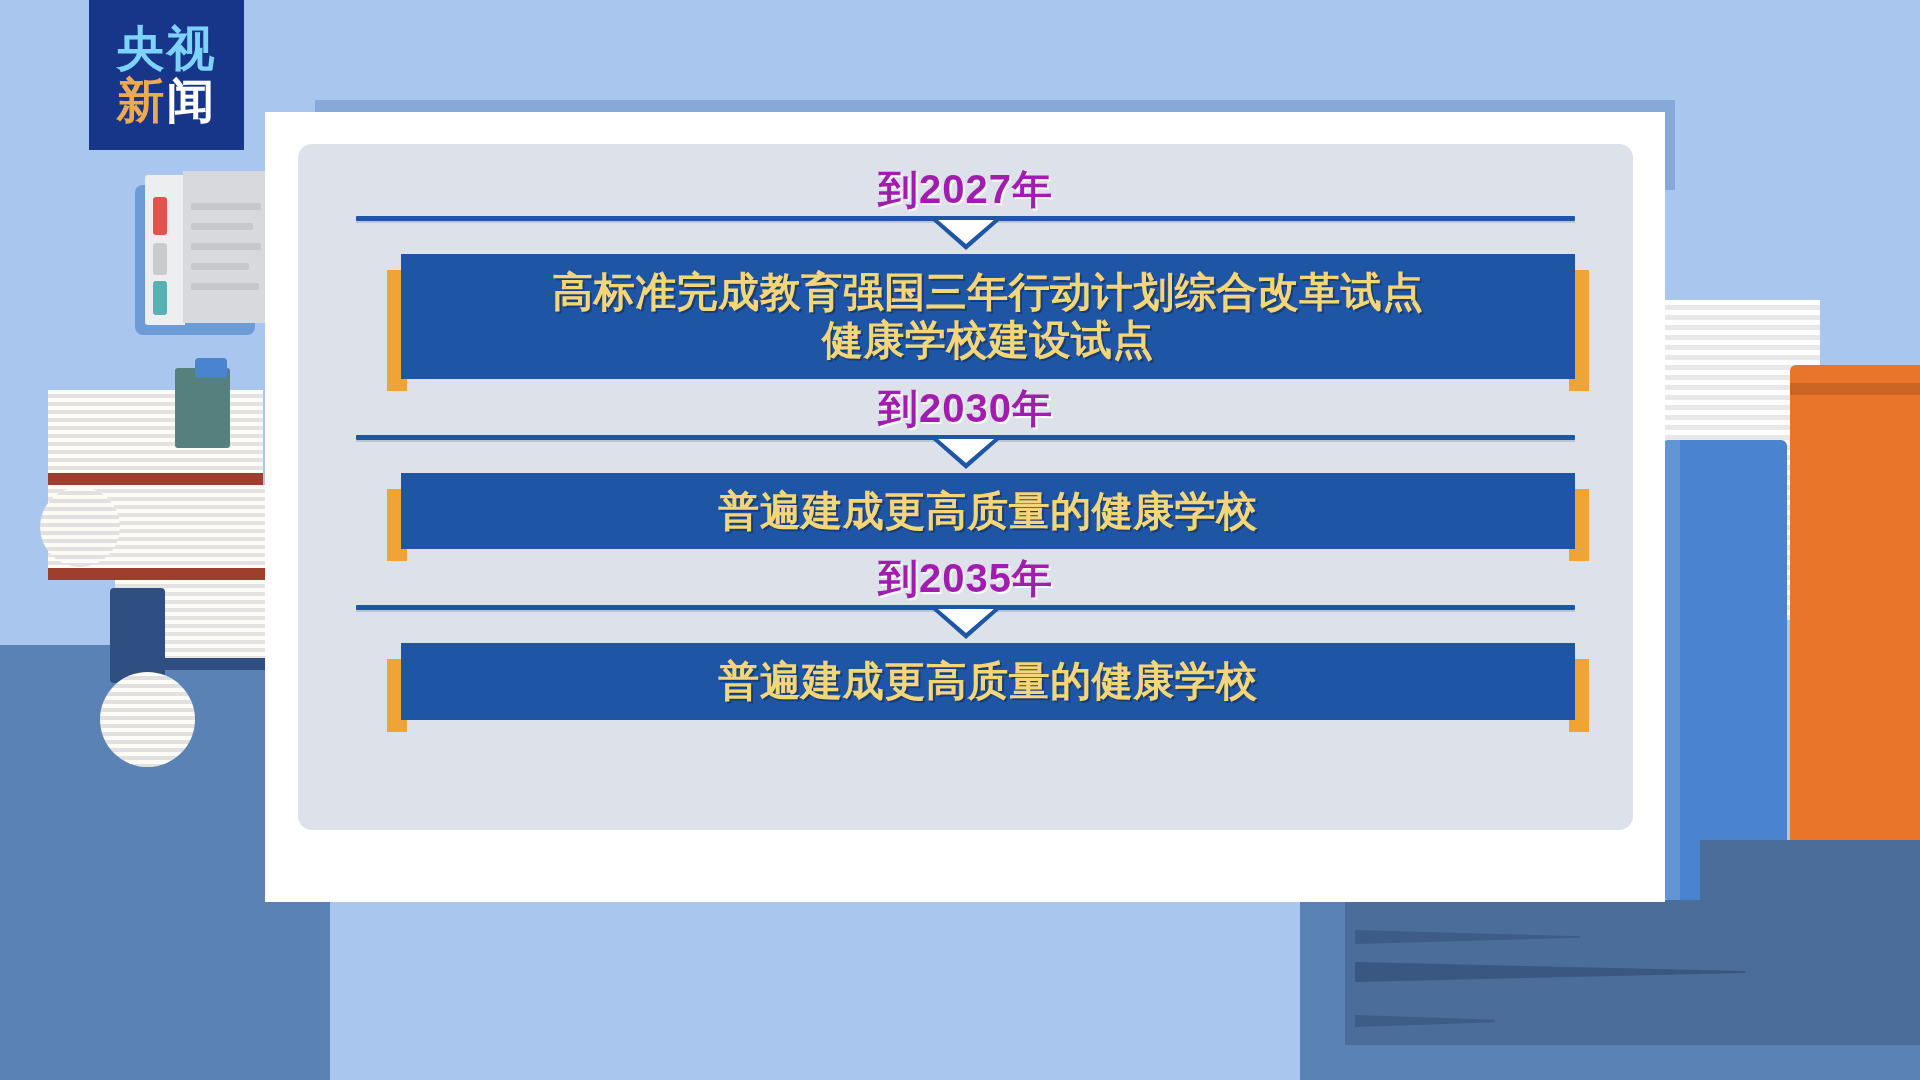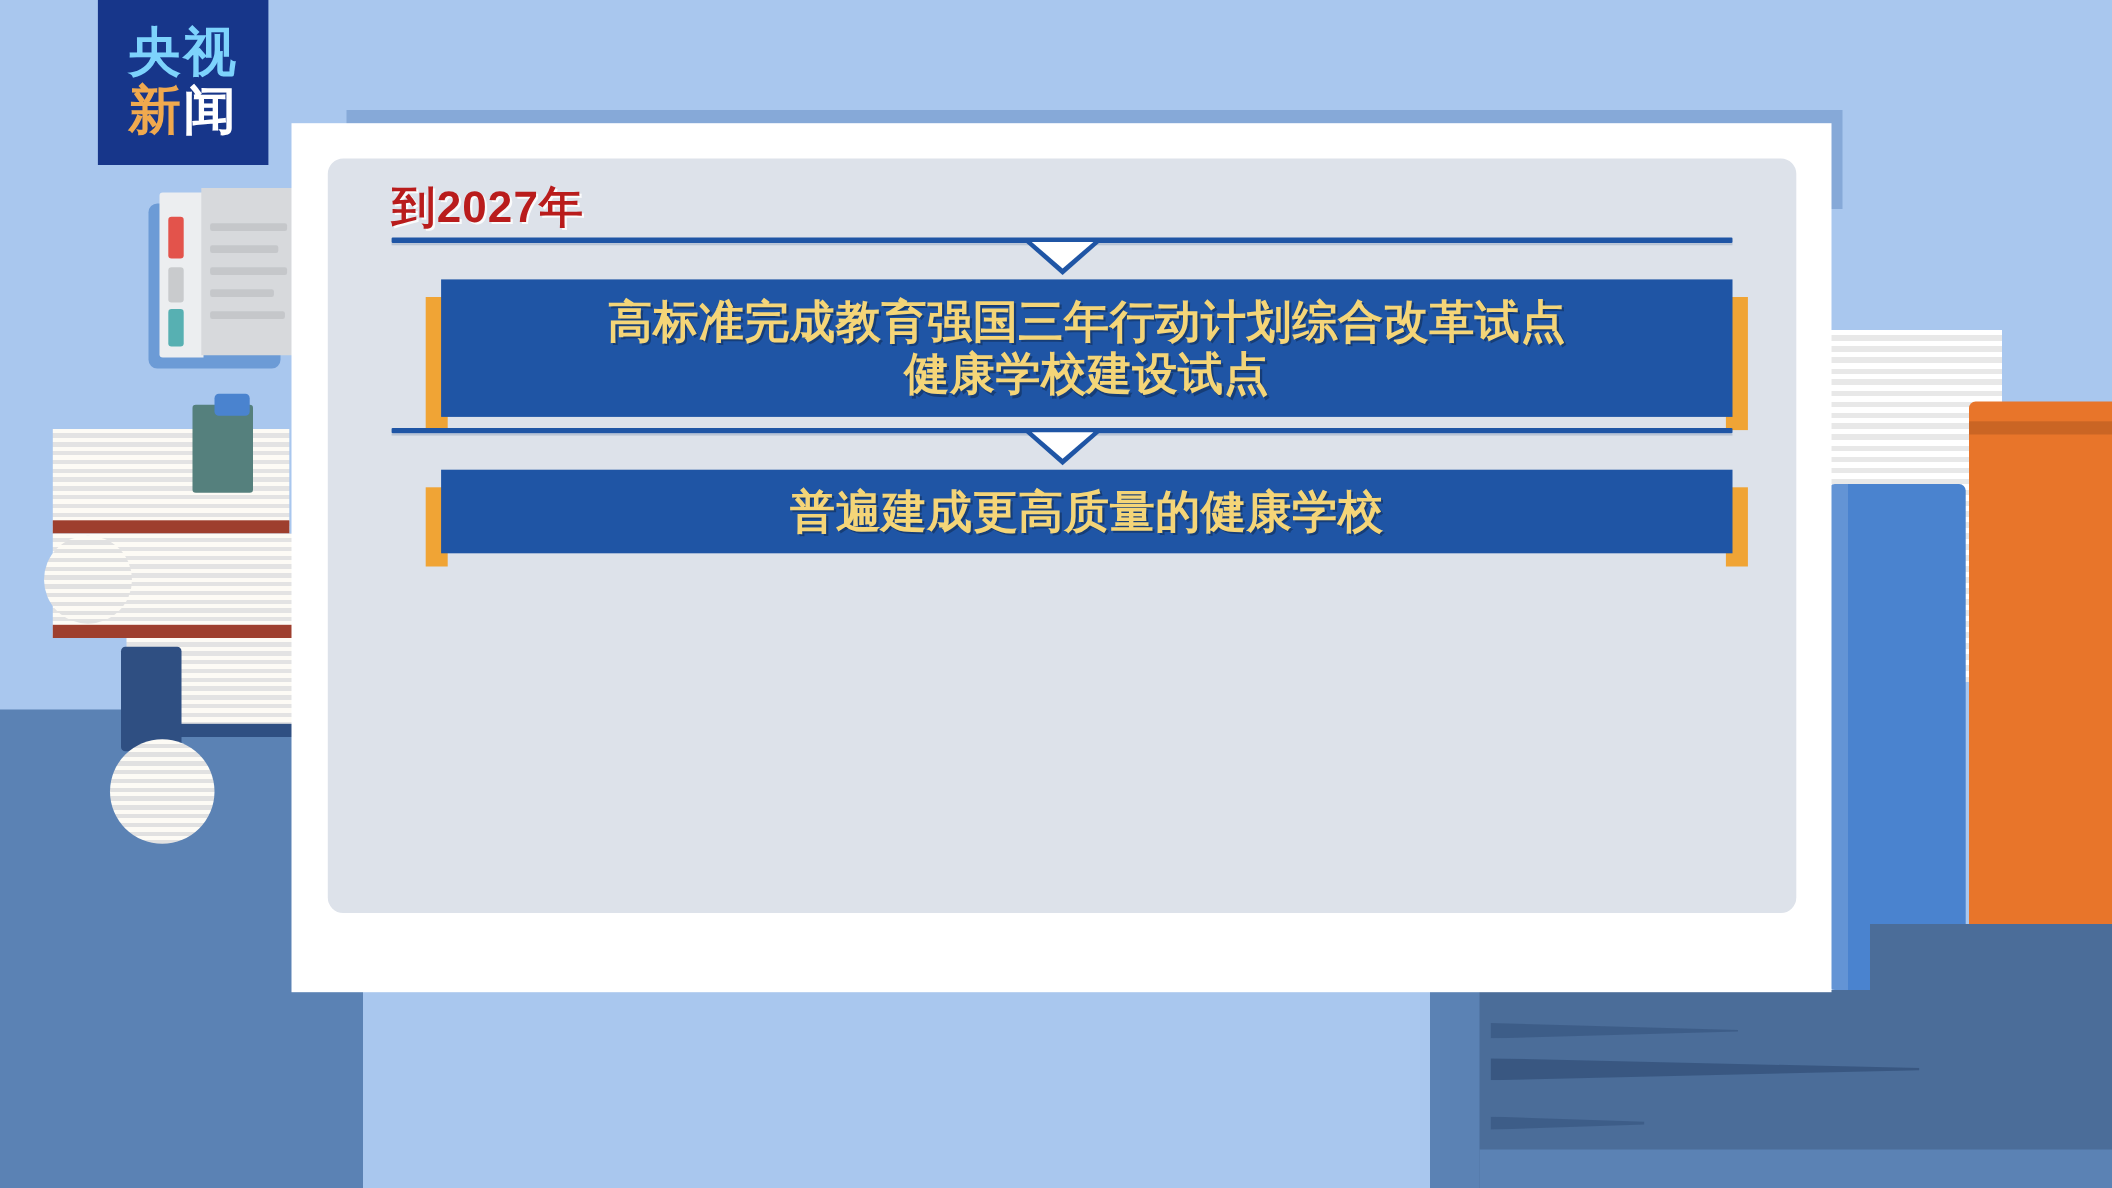--- a/index.html
+++ b/index.html
@@ -68,22 +68,22 @@
     background:#dde2ea; border-radius:14px;
   }
 
   
   .content { position:absolute; left:0; top:0; width:100%; height:100%;
              padding:22px 58px 0 58px; display:flex; flex-direction:column; }
 
   .section { margin-bottom:6px; }
 
   .year {
-    text-align:left;
-    font-size:40px; font-weight:bold; color:#b91c1c;
+    text-align:center;
+    font-size:40px; font-weight:bold; color:#a21caf;
     letter-spacing:1px;
     text-shadow:2px 2px 0 rgba(255,255,255,.85);
     line-height:1.15;
   }
   .divider { position:relative; height:36px; margin-top:4px; }
   .divider .line {
     position:absolute; left:0; right:0; top:0; height:5px; background:#1f55a5;
     border-radius:1px;
   }
   .divider .line::after{
@@ -219,30 +219,46 @@
           <div class="tab-l"></div>
           <div class="tab-r"></div>
           <div class="banner">
             <div class="txt">高标准完成教育强国三年行动计划综合改革试点
 健康学校建设试点</div>
           </div>
         </div>
       </div>
 
       <div class="section">
+        <div class="year">到2030年</div>
         <div class="divider">
           <div class="line"></div>
           <div class="tri"></div>
           <div class="tri-in"></div>
         </div>
         <div class="banner-wrap">
           <div class="tab-l"></div>
           <div class="tab-r"></div>
           <div class="banner">
             <div class="txt">普遍建成更高质量的健康学校</div>
           </div>
         </div>
       </div>
 
+      <div class="section">
+        <div class="year">到2035年</div>
+        <div class="divider">
+          <div class="line"></div>
+          <div class="tri"></div>
+          <div class="tri-in"></div>
+        </div>
+        <div class="banner-wrap">
+          <div class="tab-l"></div>
+          <div class="tab-r"></div>
+          <div class="banner">
+            <div class="txt">普遍建成更高质量的健康学校</div>
+          </div>
+        </div>
+      </div>
 
     </div>
   </div>
 </div>
 
 </body></html>

